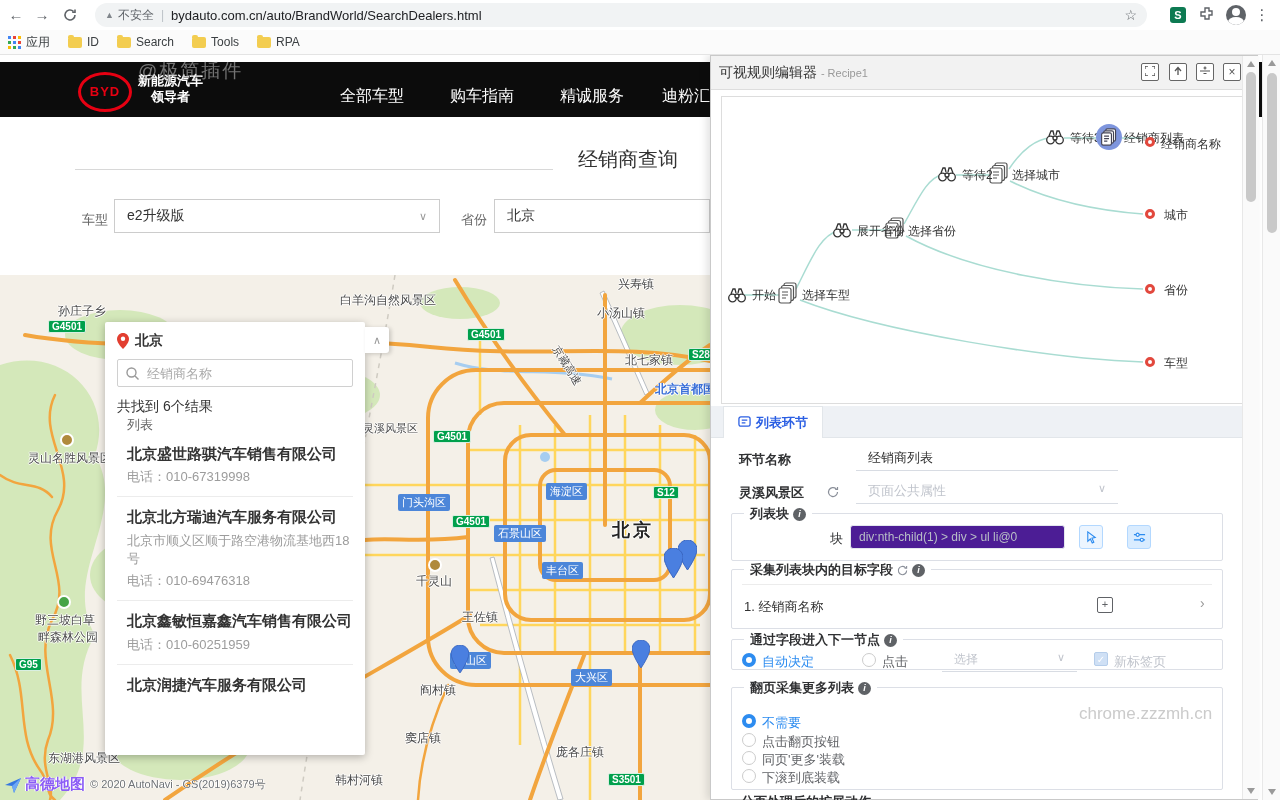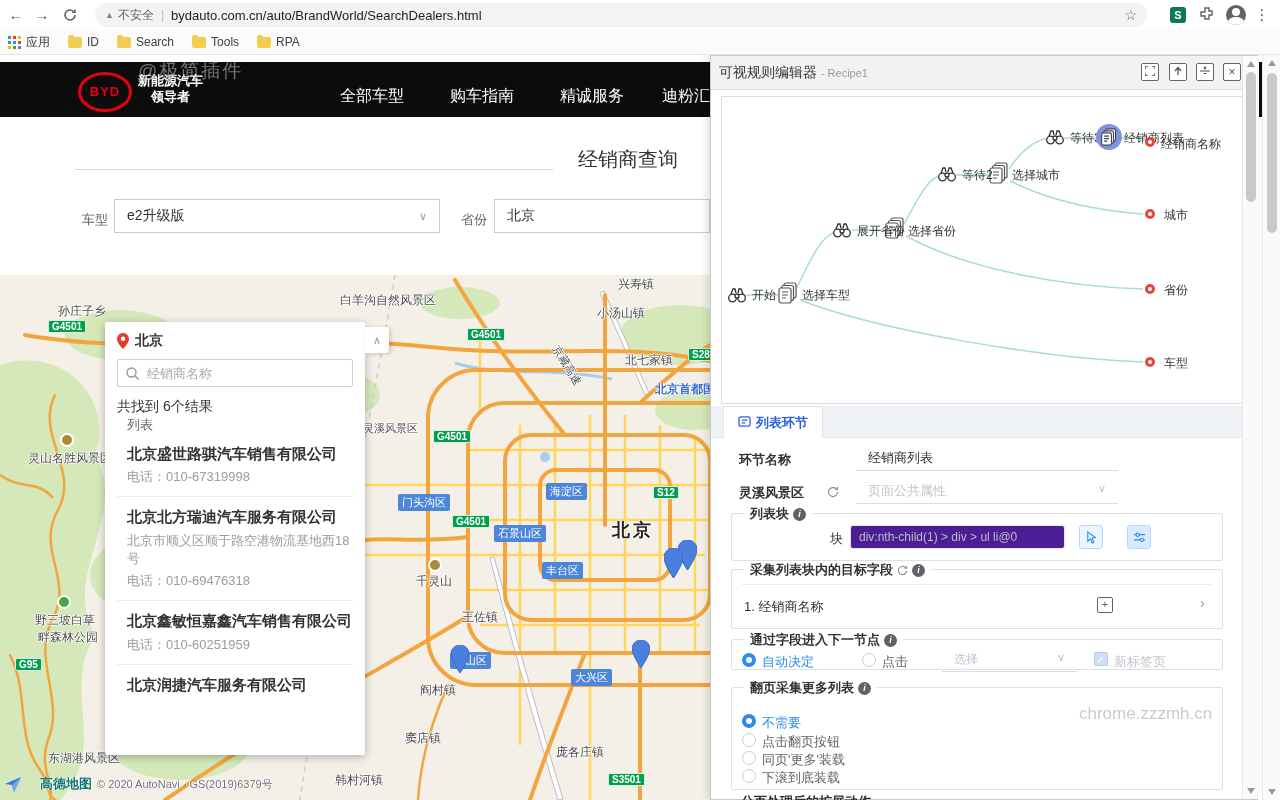--- a/index.html
+++ b/index.html
@@ -52,21 +52,21 @@
   #card .search input{border:0;outline:0;font-size:13px;margin-left:6px;width:180px;color:#333;background:transparent;}
   #card .search input::placeholder{color:#aaa;}
   #card .count{margin-top:11px;font-size:14px;color:#333;}
   #card .listlbl{font-size:13px;color:#666;padding-left:10px;}
   .ditem{padding:10px 0 10px 10px;border-bottom:1px solid #ececec;cursor:pointer;}
   .ditem:last-child{border-bottom:none;}
   .d-name{font-size:15px;font-weight:bold;color:#333;line-height:1.35;}
   .d-addr,.d-phone{font-size:13px;color:#9c9c9c;margin-top:4px;line-height:1.4;}
   #collapse{left:365px;top:272px;width:24px;height:26px;background:#fff;border-radius:0 3px 3px 0;box-shadow:2px 1px 4px rgba(0,0,0,.18);z-index:5;text-align:center;line-height:26px;color:#999;font-size:11px;cursor:pointer;}
   #attrib{left:4px;top:500px;z-index:4;display:flex;align-items:center;}
-  #attrib .brand{font-size:13px;font-weight:bold;color:#0f766e;margin-left:18px;text-shadow:1px 0 #fff,-1px 0 #fff;}
+  #attrib .brand{font-size:15px;font-weight:bold;color:#8b5cf6;margin-left:3px;text-shadow:1px 0 #fff,-1px 0 #fff;}
   #attrib .copy{font-size:11px;color:#6f7377;margin-left:5px;text-shadow:1px 0 #fff,-1px 0 #fff;}
   
   #panel{left:710px;top:55px;width:548px;height:745px;background:#fff;border:1px solid #c9c9c9;border-right:none;box-sizing:border-box;z-index:10;box-shadow:-3px 0 8px rgba(0,0,0,.12);}
   #phead{left:0;top:0;width:532px;height:33px;background:#f2f2f2;border-bottom:1px solid #ddd;}
   #phead .t{left:8px;top:8px;font-size:14px;color:#333;}
   #phead .r{font-size:11px;color:#999;}
   .hbtn{top:7px;width:18px;height:18px;border:1px solid #666;border-radius:2px;box-sizing:border-box;color:#555;text-align:center;line-height:16px;font-size:12px;cursor:pointer;background:#fff;}
   #diagram{left:10px;top:40px;width:522px;height:308px;border:1px solid #ddd;box-sizing:border-box;background:#fff;}
   .flow-lbl{font-size:12px;color:#333;white-space:nowrap;z-index:2;}
   .red-dot{width:4px;height:4px;background:#fff;border:3px solid #e2483d;border-radius:50%;z-index:2;}

